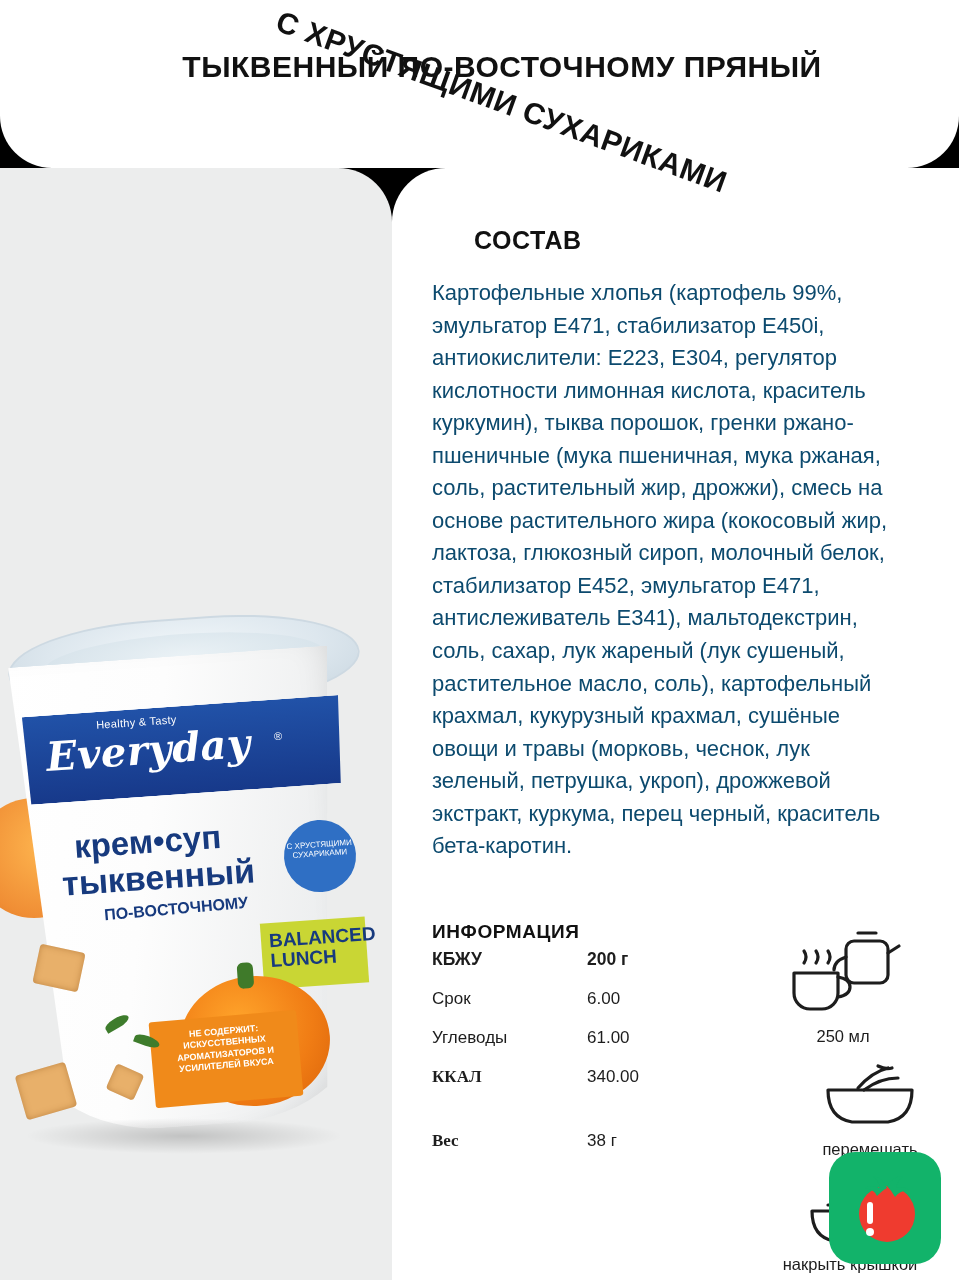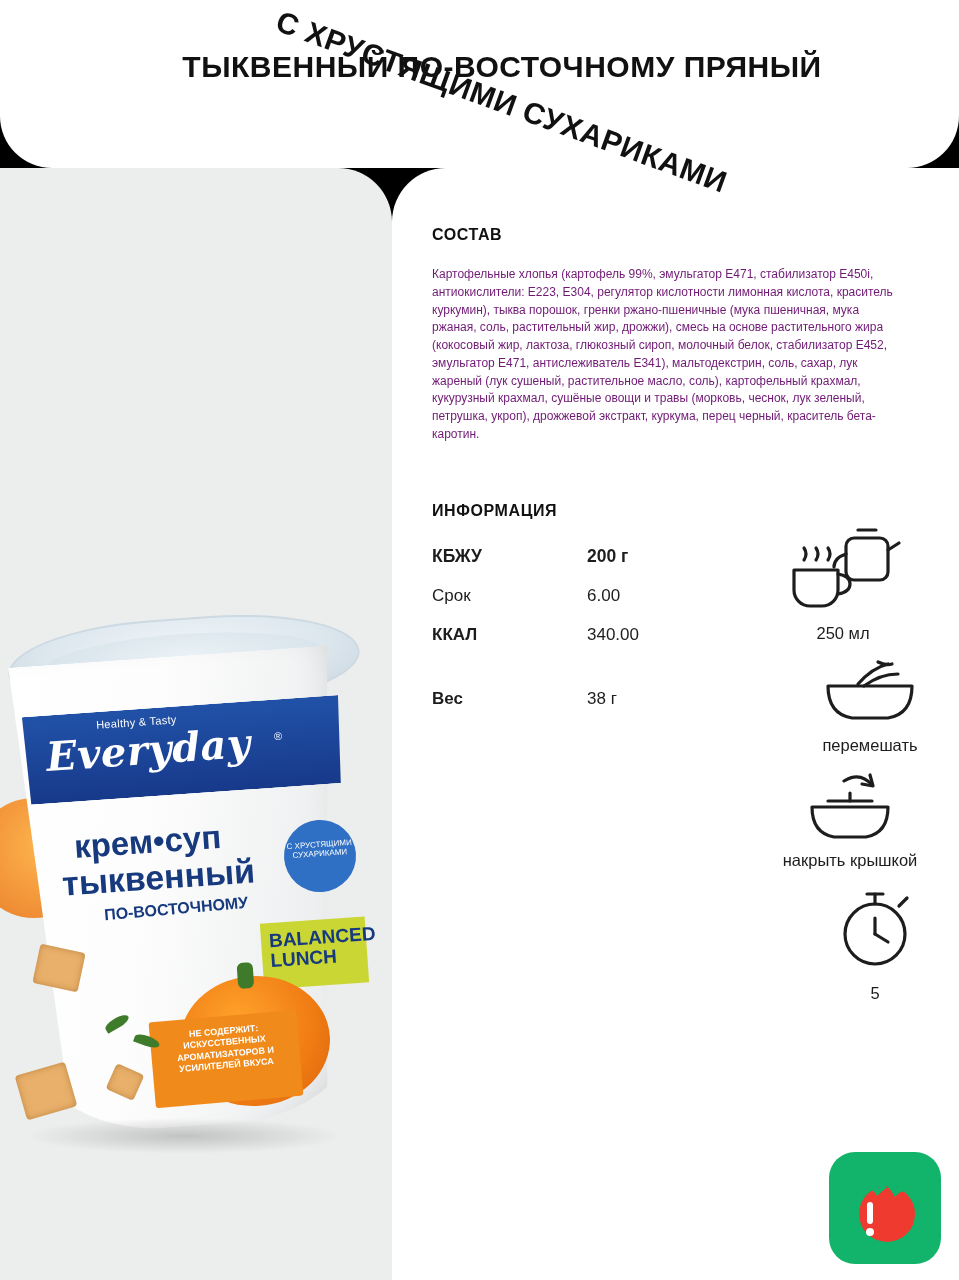--- a/index.html
+++ b/index.html
@@ -56,60 +56,61 @@
     position: absolute;
     left: 392px; top: 168px;
     width: 567px; height: 1112px;
     background: #ffffff;
     border-top-left-radius: 54px;
     z-index: 3;
     padding: 58px 40px 0 40px;
   }
 
   h2.section-title {
-    font-size: 16px;
+    font-size: 25px;
     font-weight: bold;
     color: #111111;
     letter-spacing: 0.6px;
     margin-bottom: 22px;
+    margin-left: 42px;
   }
   .ingredients {
-    font-size: 12px;
+    font-size: 22px;
     line-height: 1.48;
-    color: #701a75;
+    color: #0c4a6e;
     max-width: 470px;
   }
 
   h2.info-title {
-    font-size: 16px;
+    font-size: 19px;
     font-weight: bold;
     color: #111111;
     letter-spacing: 0.6px;
     margin-top: 58px;
-    margin-bottom: 26px;
+    margin-bottom: 6px;
   }
 
   .info-area {
     position: relative;
     display: flex;
   }
   .nutrition {
     width: 300px;
     flex: none;
   }
   .nut-row {
     display: flex;
     font-size: 17px;
     color: #1d1d1d;
     margin-bottom: 19px;
   }
   .nut-row .k { width: 155px; }
   .nut-row .v { }
   .nut-head .k, .nut-head .v { font-weight: bold; font-size: 17.5px; }
-  .nut-row.bold .k { font-weight: bold; }
+  .nut-row.bold .k { font-weight: bold; font-family: Liberation Serif, serif; }
   .nut-row.gap-top { margin-top: 10px; }
   .nut-row.gap-big { margin-top: 44px; }
   .nut-row .k.two-line { line-height: 1.22; }
 
   
   .steps {
     position: absolute;
     left: 300px; top: -22px;
     width: 230px;
   }
@@ -361,20 +362,24 @@
 
       <div class="nutrition">
         <div class="nut-row nut-head">
           <div class="k">КБЖУ</div>
           <div class="v">200 г</div>
         </div>
         <div class="nut-row">
           <div class="k">Срок</div>
           <div class="v">6.00</div>
         </div>
+        <div class="nut-row">
+          <div class="k">Углеводы</div>
+          <div class="v">61.00</div>
+        </div>
         <div class="nut-row bold gap-top">
           <div class="k">ККАЛ</div>
           <div class="v">340.00</div>
         </div>
         <div class="nut-row bold gap-big">
           <div class="k">Вес</div>
           <div class="v">38 г</div>
         </div>
       </div>
 

